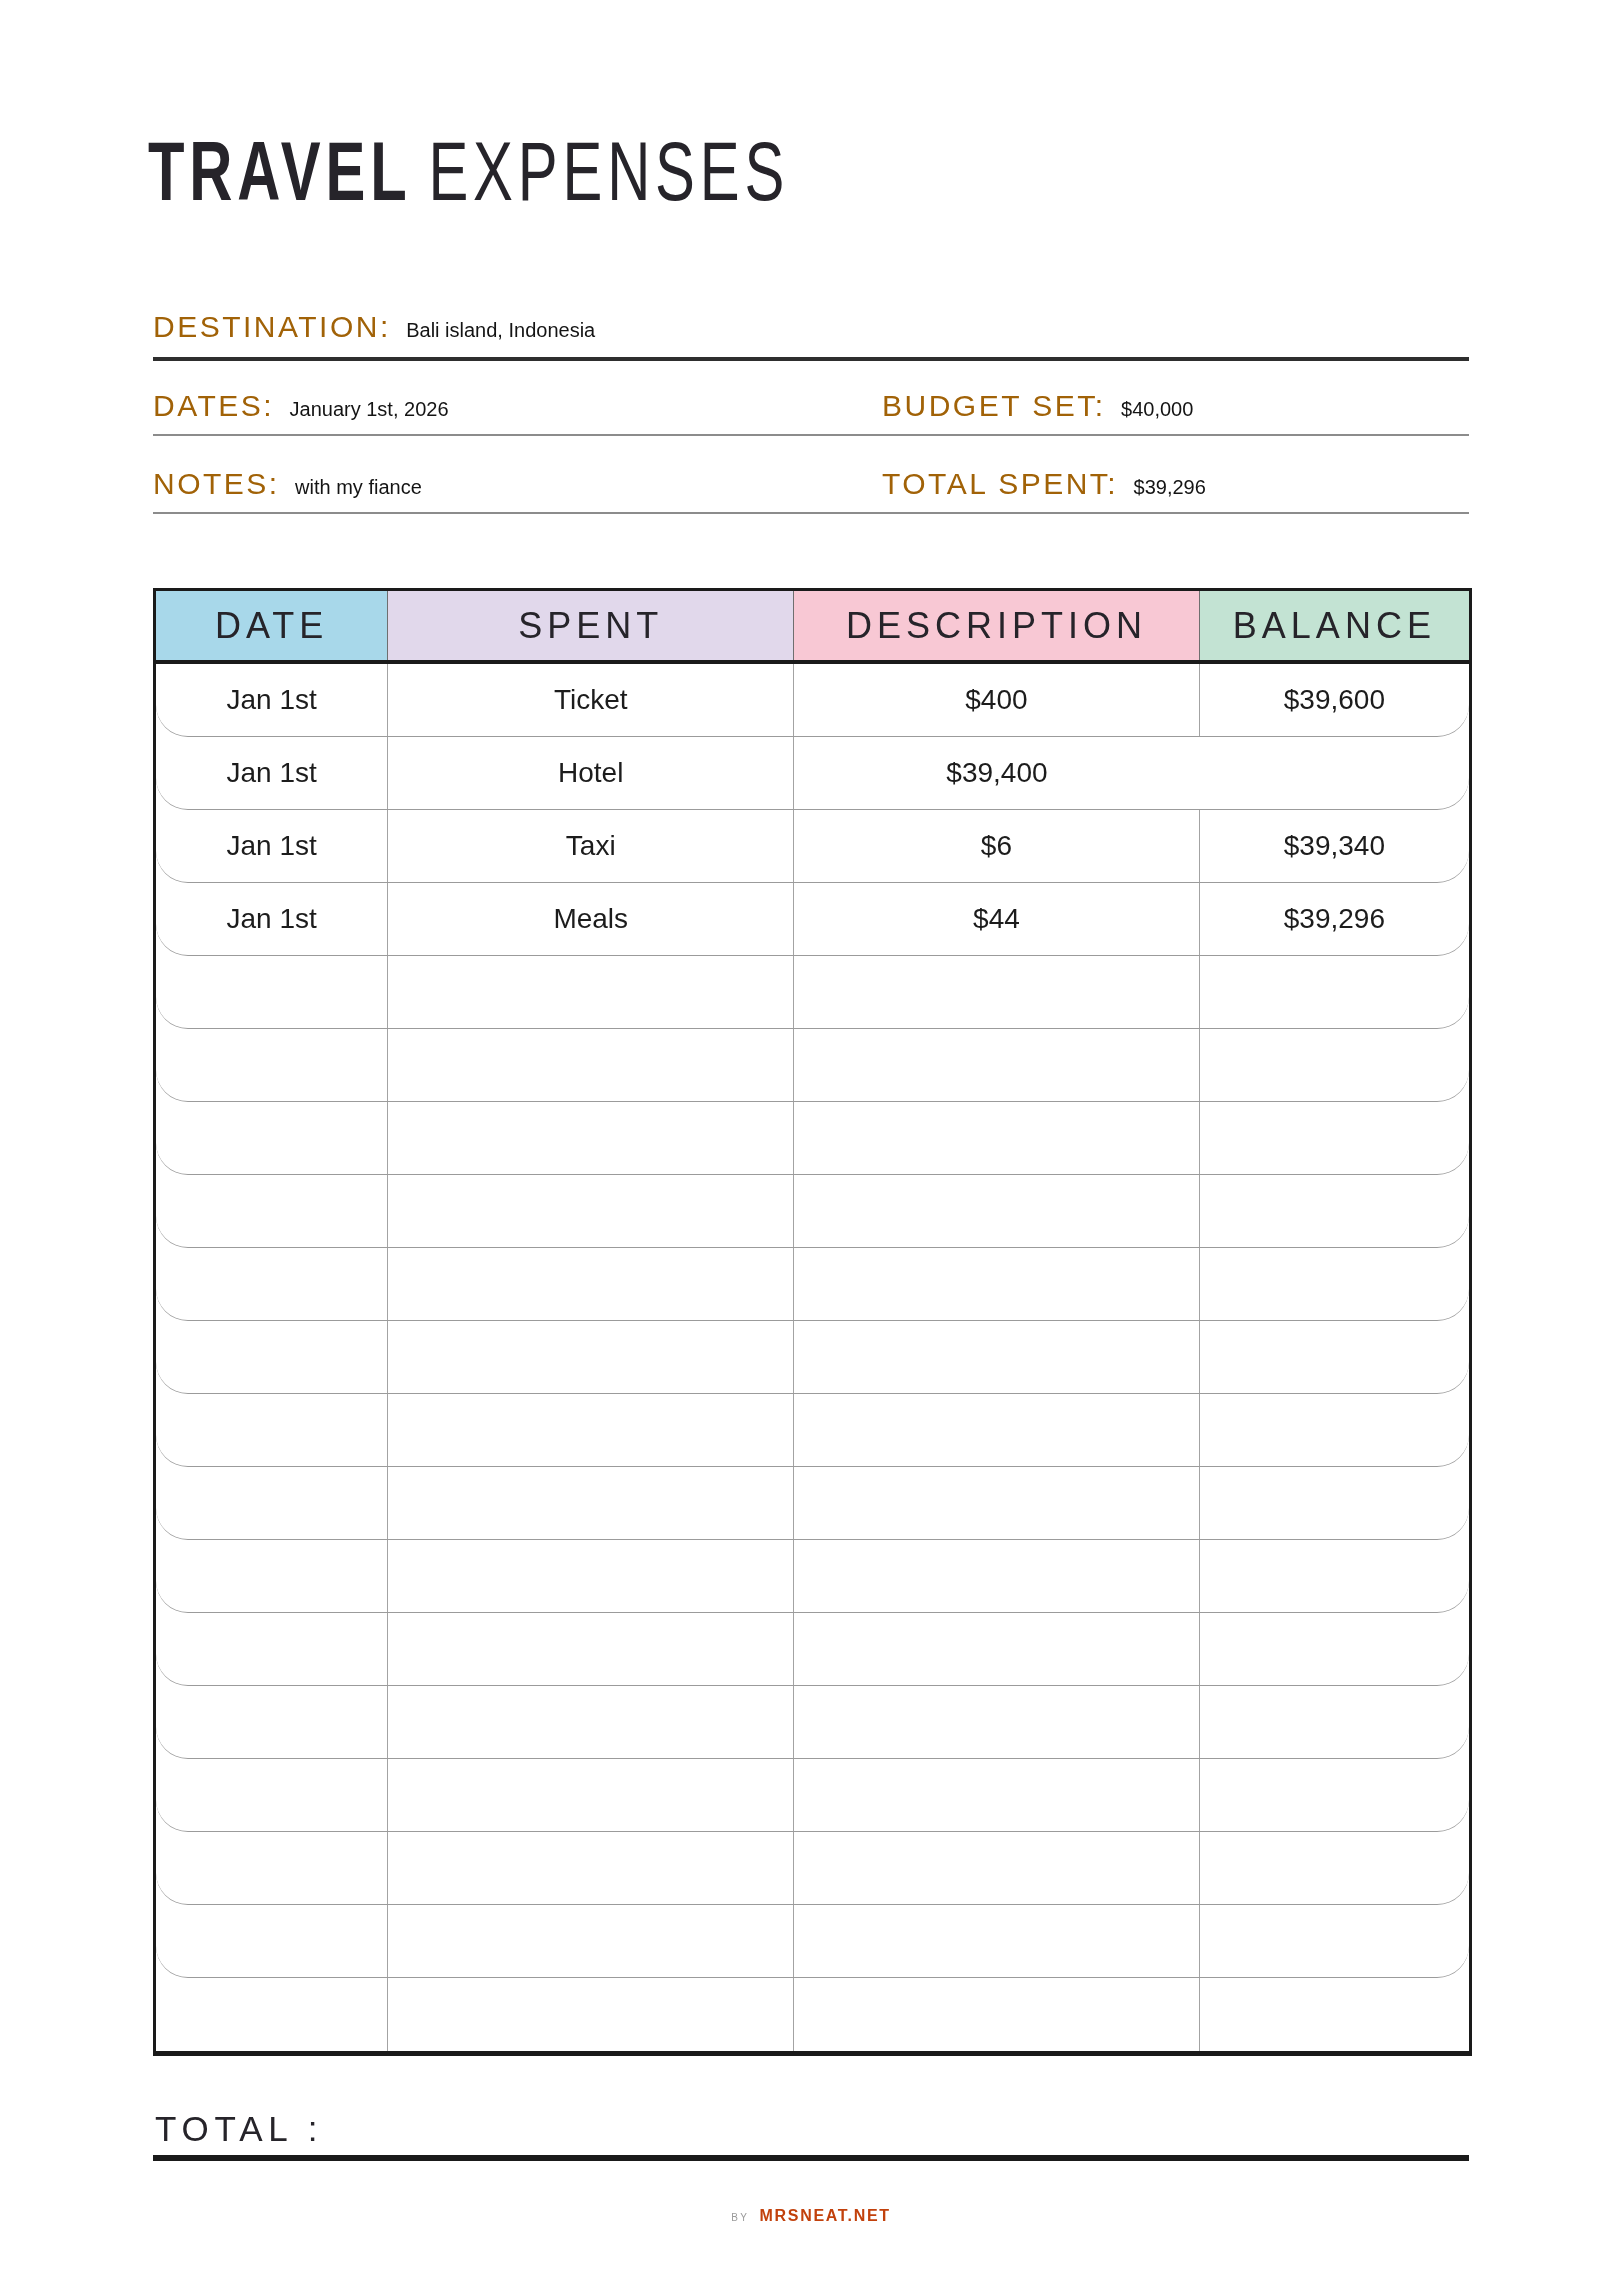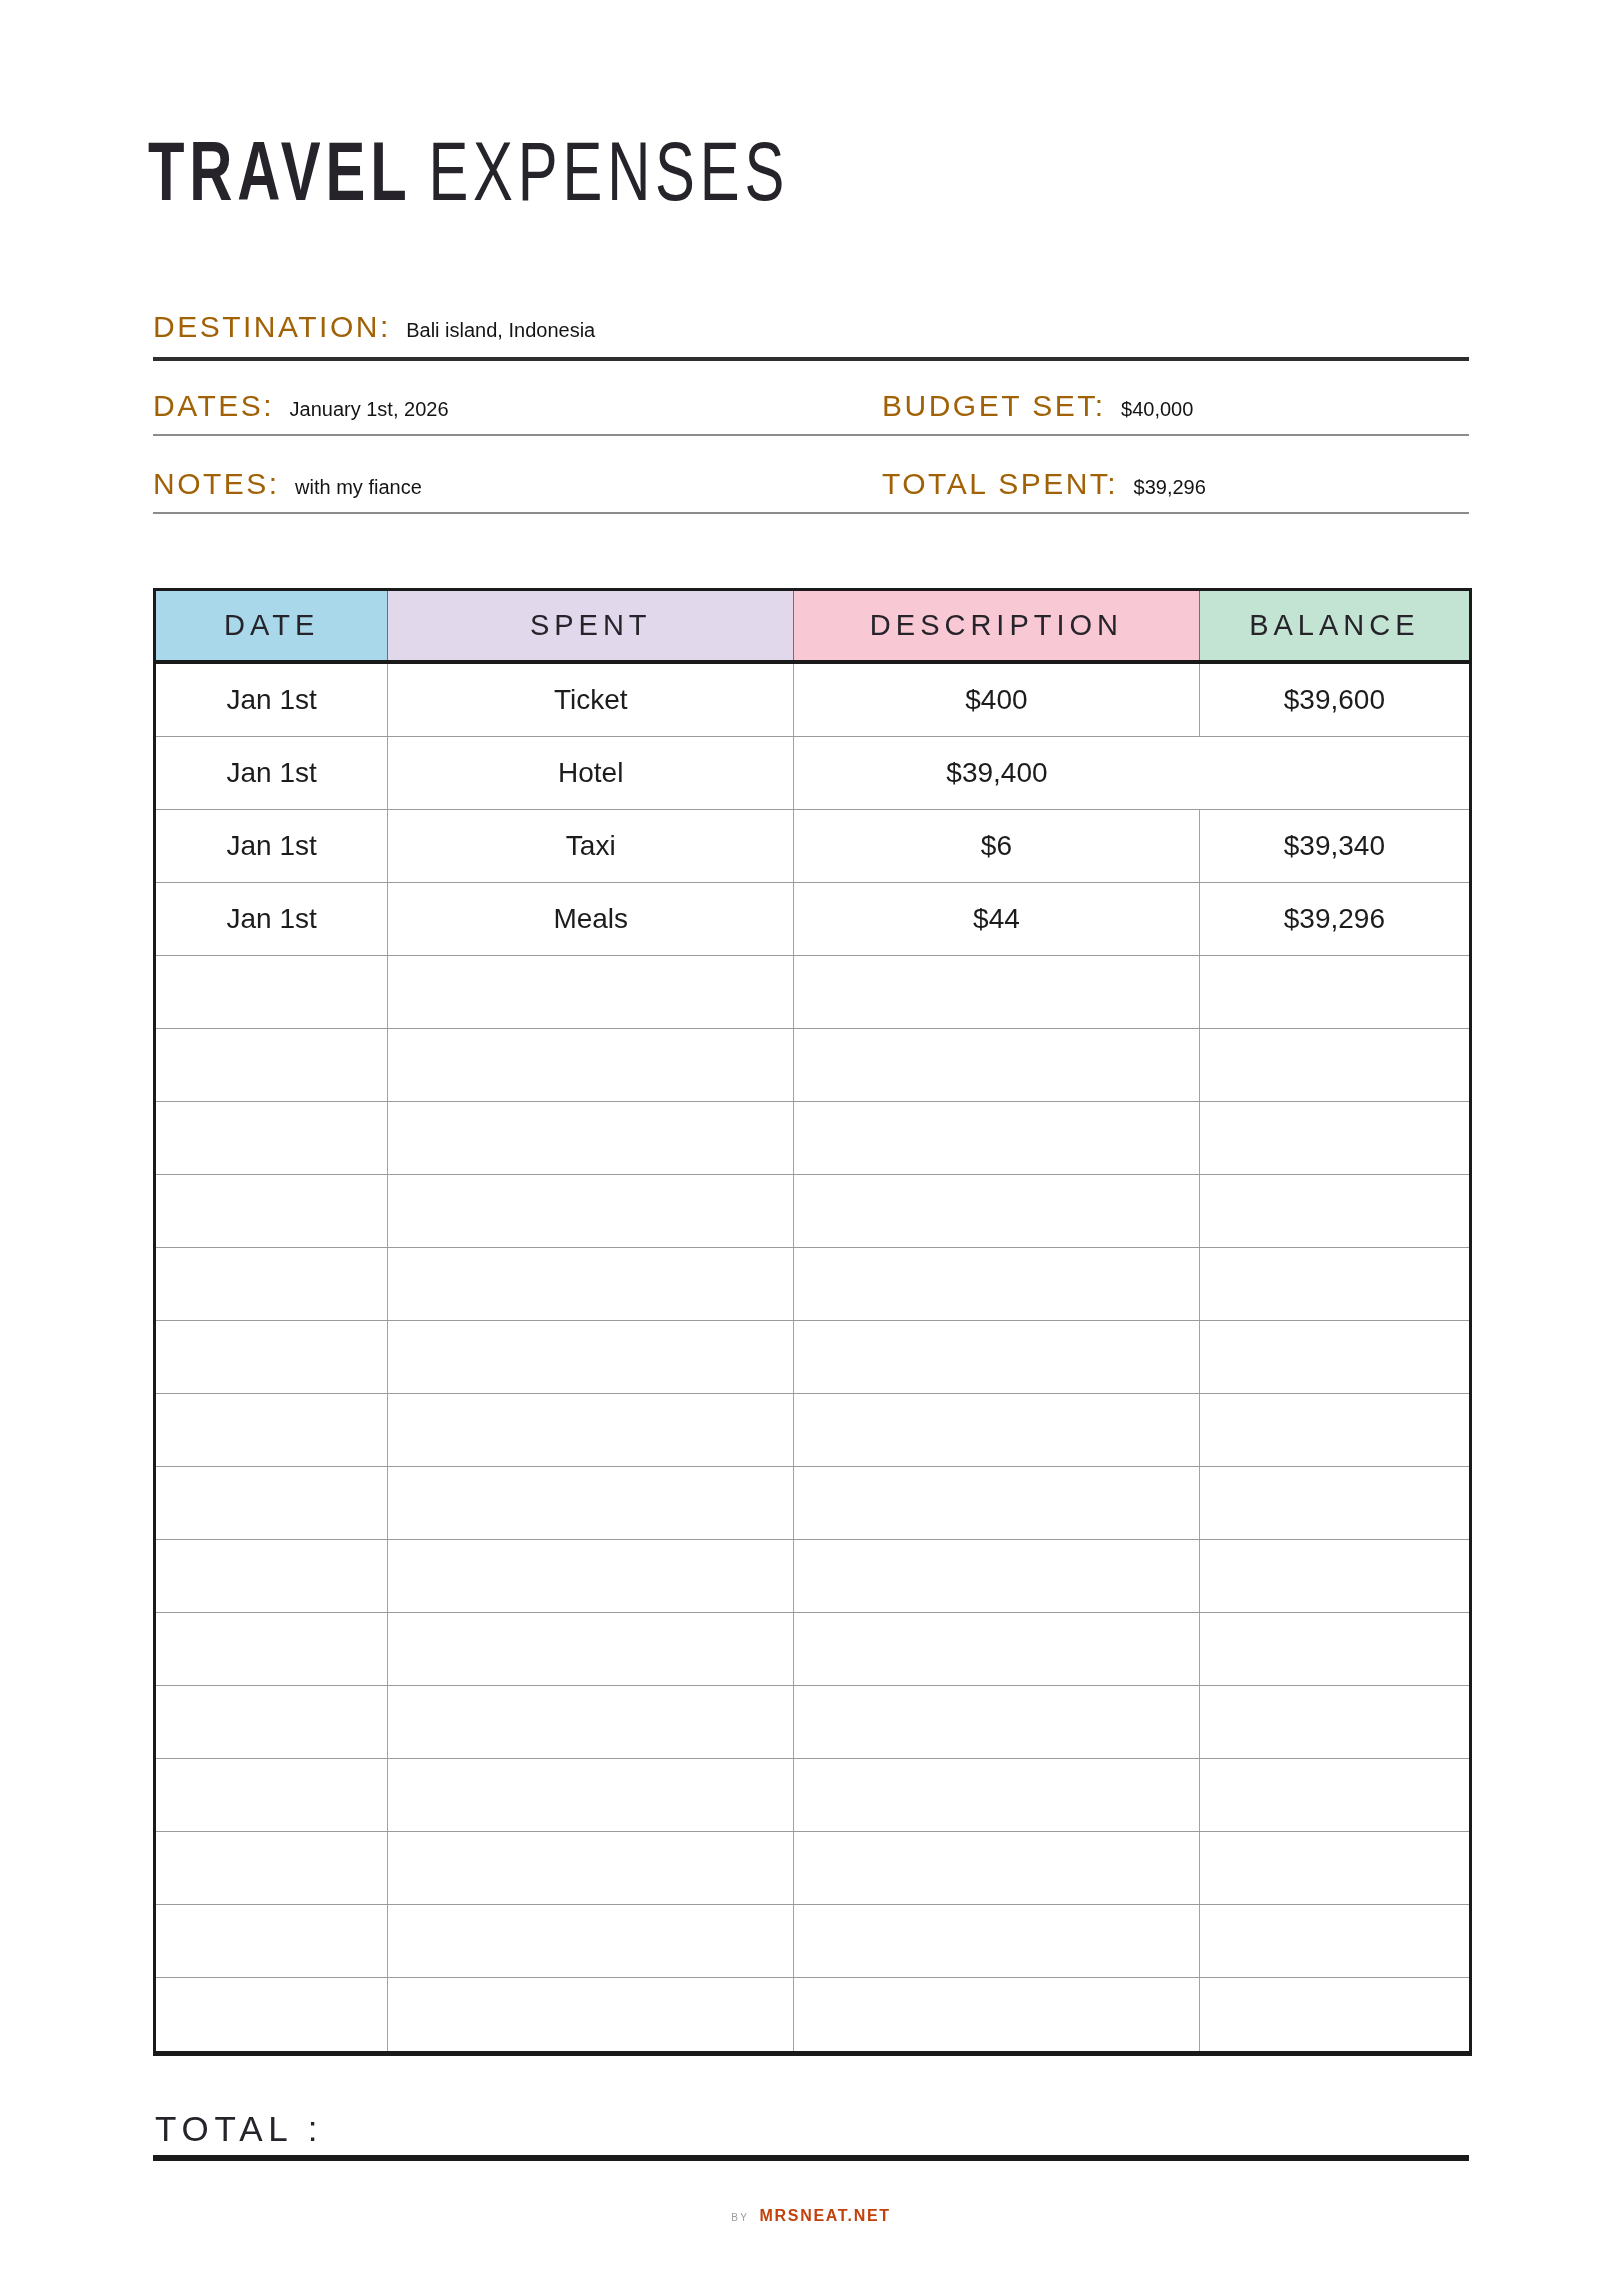--- a/index.html
+++ b/index.html
@@ -47,27 +47,27 @@
     position:absolute; left:153px; top:588px; width:1313px;
     border:3.3px solid #1a1a1a; border-bottom-width:5px;
     background:#fff; box-sizing:content-box;
   }
   .thead {
     display:grid; grid-template-columns:17.7% 30.9% 30.9% 20.5%;
     height:73px; border-bottom:4.2px solid #1a1a1a; box-sizing:border-box;
   }
   .th {
     display:flex; align-items:center; justify-content:center;
-    font-size:29px; letter-spacing:5px; color:#26242a;
+    font-size:36px; letter-spacing:5px; color:#26242a;
     border-right:1.7px solid #6f6f6f; box-sizing:border-box;
   }
   .th:last-child { border-right:none; }
   .tr {
     display:grid; grid-template-columns:17.7% 30.9% 30.9% 20.5%;
-    height:73px; border-bottom:1.7px solid #9b9b9b; box-sizing:border-box;
+    height:73px; border-bottom:1.7px solid #9b9b9b; box-sizing:border-box;border-radius:32px;
   }
   .tr:last-child { border-bottom:none; }
   .td {
     display:flex; align-items:center; justify-content:center;
     font-size:28px; color:#1c1c1c;
     border-right:1.7px solid #a3a3a3; box-sizing:border-box;
   }
   .td:last-child { border-right:none; }
 
   

